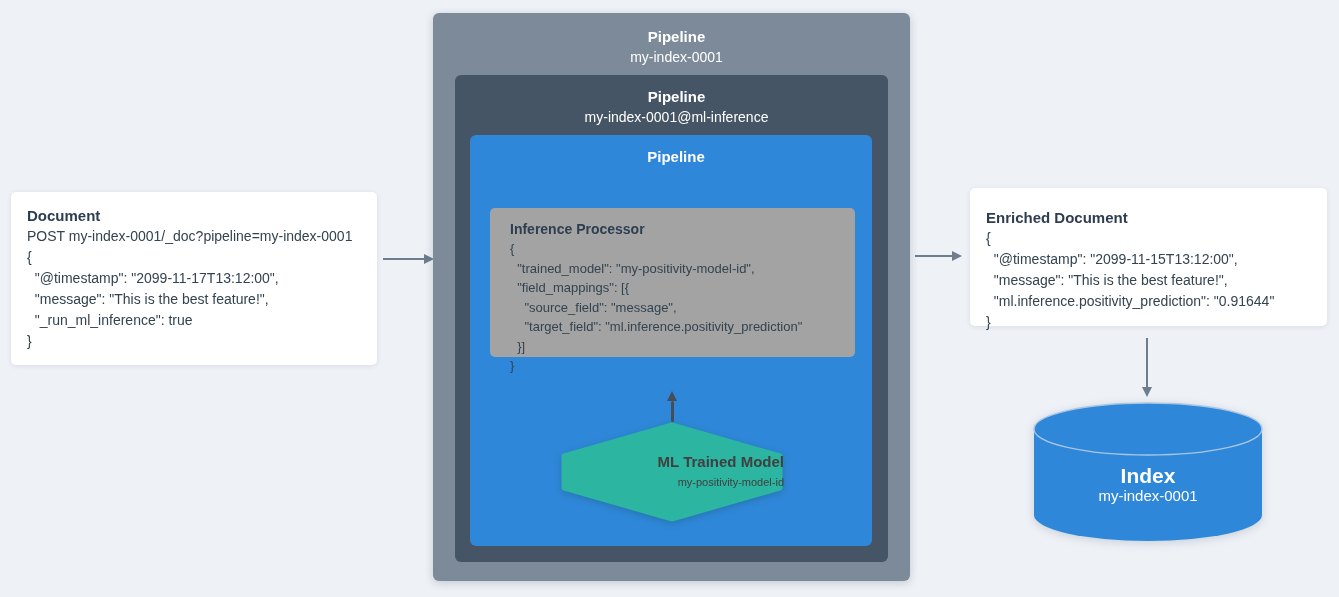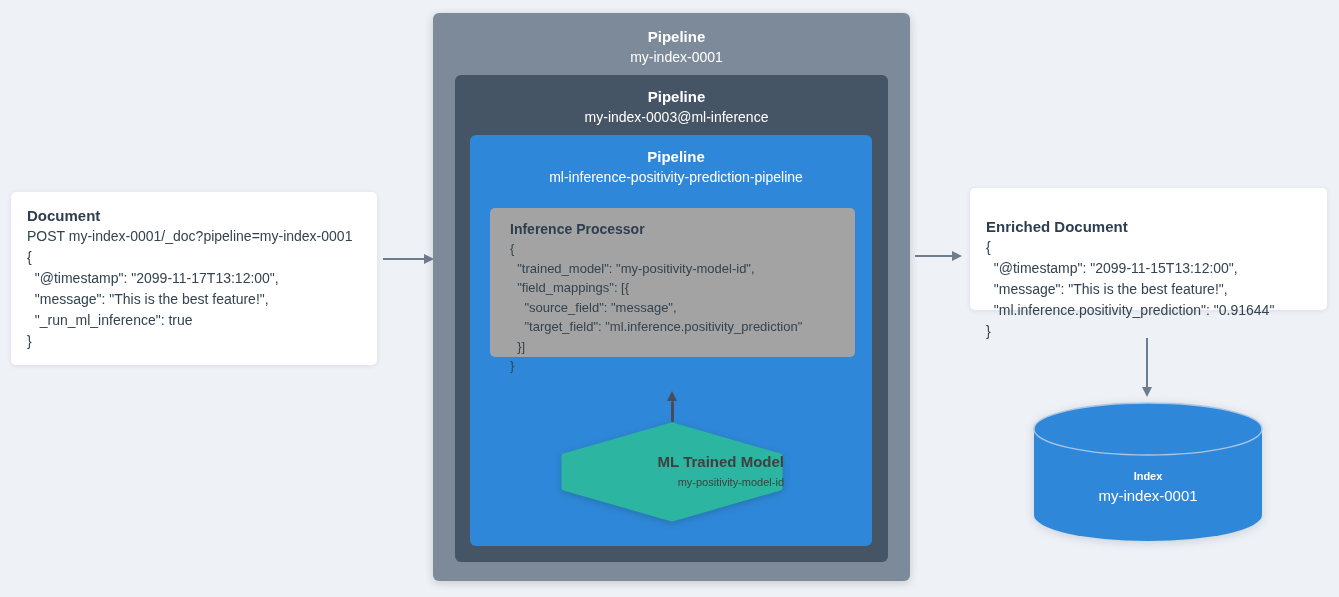--- a/index.html
+++ b/index.html
@@ -65,21 +65,21 @@
 
   
   .cylinder-wrap { position: absolute; left: 1033px; top: 402px; width: 230px; height: 141px;
     filter: drop-shadow(0 2px 4px rgba(30,60,90,0.18)); }
   .cylinder-wrap svg { position: absolute; inset: 0; }
   .cylinder-label {
     position: absolute; left: 0; top: 64px; width: 100%;
     display: flex; flex-direction: column; align-items: center;
     color: #ffffff; text-align: center;
   }
-  .cylinder-label .t { font-weight: bold; font-size: 11px; line-height: 20px; }
+  .cylinder-label .t { font-weight: bold; font-size: 21px; line-height: 20px; }
   .cylinder-label .n { font-size: 15px; line-height: 20px; }
 
   
   .arrow-h { position: absolute; height: 12px; display: flex; align-items: center; }
   .arrow-h .shaft { flex: 1; height: 2px; background: #6e7d8d; }
   .arrow-h .head { width: 0; height: 0;
     border-left: 10px solid #6e7d8d; border-top: 5px solid transparent; border-bottom: 5px solid transparent; }
 
   .arrow-v { position: absolute; width: 12px; display: flex; flex-direction: column; align-items: center; }
   .arrow-v .shaft { flex: 1; width: 2px; background: #6e7d8d; }
@@ -114,28 +114,27 @@
   <div class="box outer-pipeline">
     <div class="box-header">
       <div class="t">Pipeline</div>
       <div class="n">my-index-0001</div>
     </div>
   </div>
 
   <div class="box inner-pipeline">
     <div class="box-header">
       <div class="t">Pipeline</div>
-      <div class="n">my-index-0003@ml-inference</div>
+      <div class="n">my-index-0001@ml-inference</div>
     </div>
   </div>
 
   <div class="box blue-pipeline">
     <div class="box-header">
       <div class="t">Pipeline</div>
-      <div class="n">ml-inference-positivity-prediction-pipeline</div>
     </div>
   </div>
 
   <div class="box processor">
     <div class="p-title">Inference Processor</div>
     <div class="code">{
   "trained_model": "my-positivity-model-id",
   "field_mappings": [{
     "source_field": "message",
     "target_field": "ml.inference.positivity_prediction"
@@ -156,21 +155,21 @@
       <div class="t">ML Trained Model</div>
       <div class="n">my-positivity-model-id</div>
     </div>
   </div>
 
   <div class="arrow-h" style="left:915px; top:250px; width:47px;">
     <div class="shaft"></div>
     <div class="head"></div>
   </div>
 
-  <div class="card" style="left:970px; top:188px; width:357px; height:122px; padding-top:28px;">
+  <div class="card" style="left:970px; top:188px; width:357px; height:138px; padding-top:19px;">
     <div class="card-title">Enriched Document</div>
     <div class="code">{
   "@timestamp": "2099-11-15T13:12:00",
   "message": "This is the best feature!",
   "ml.inference.positivity_prediction": "0.91644"
 }</div>
   </div>
 
   <div class="arrow-v" style="left:1141px; top:338px; height:59px;">
     <div class="shaft"></div>

